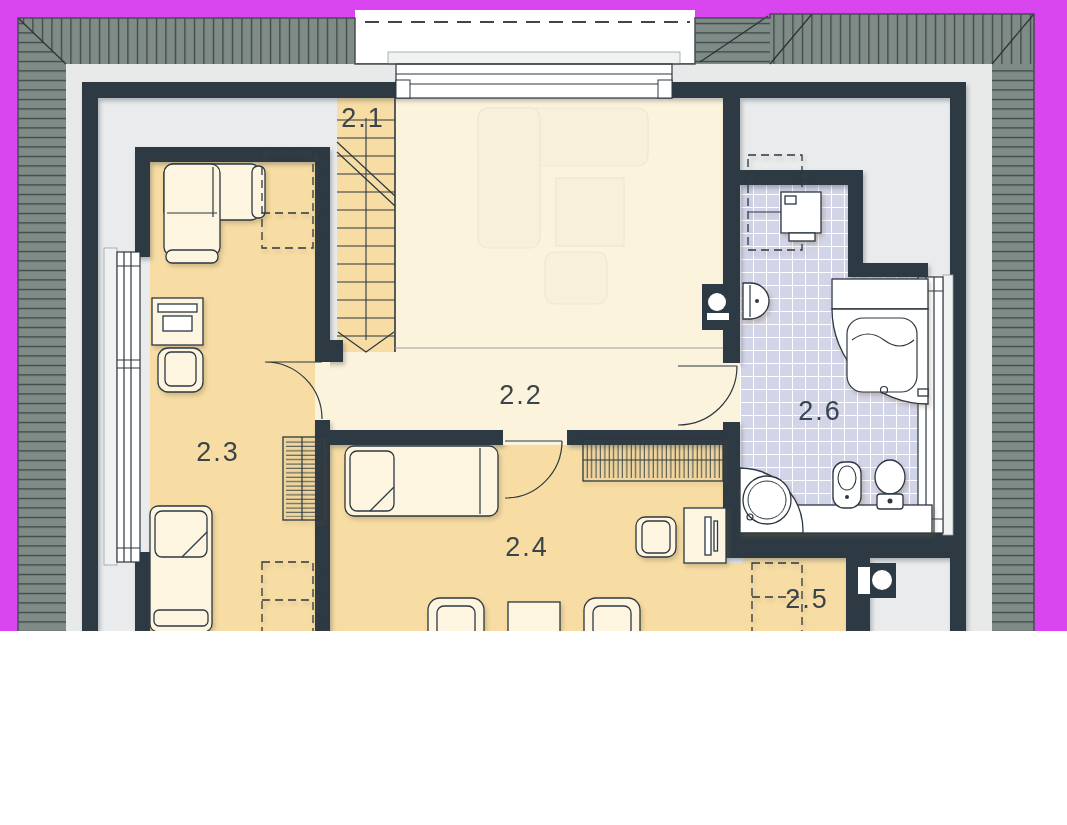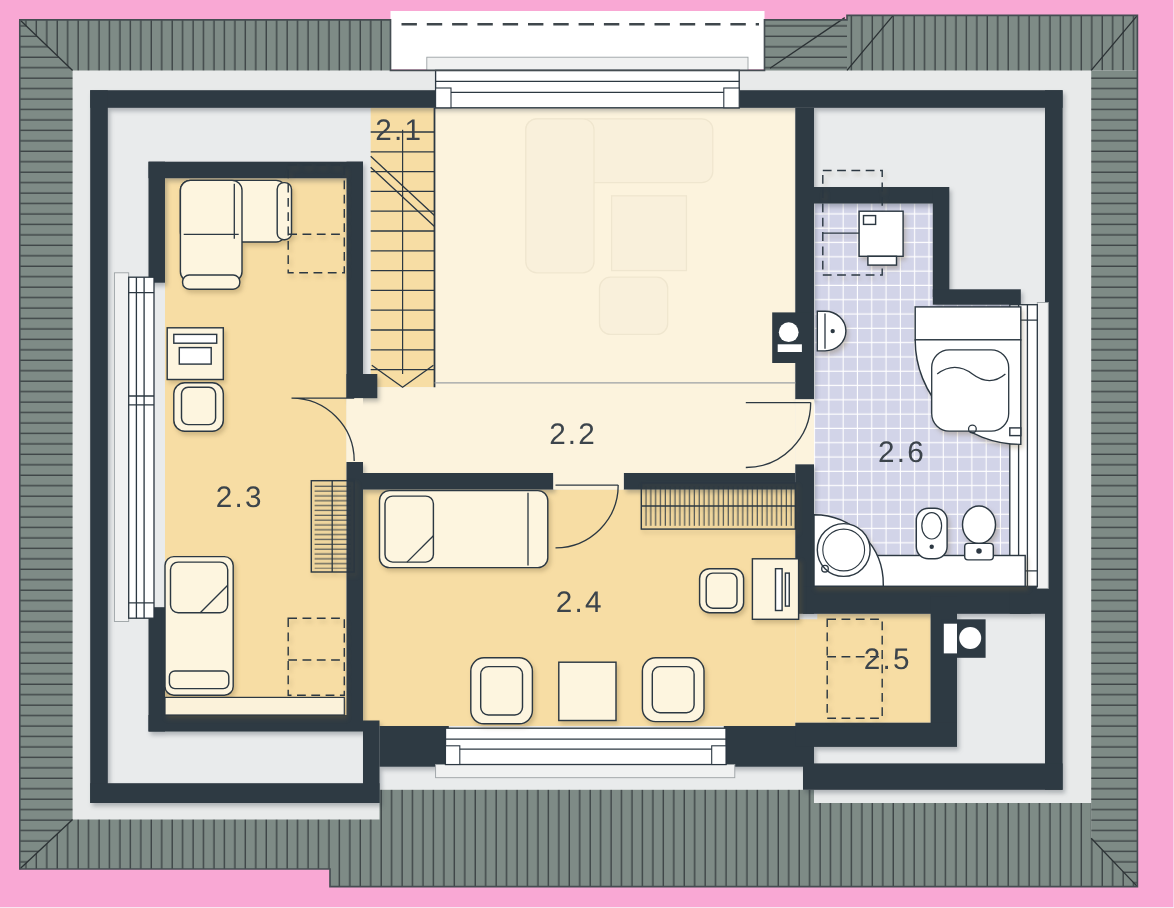--- a/index.html
+++ b/index.html
@@ -1,16 +1,16 @@
 <!DOCTYPE html>
 <html><head>
 <meta charset="utf-8">
 <style>
   html,body{margin:0;padding:0;background:#ffffff;}
-  #stage{position:relative;width:1067px;height:825px;background:#f9a8d4;overflow:hidden;
+  #stage{position:relative;width:1067px;height:631px;background:#d946ef;overflow:hidden;
          font-family:"Liberation Sans", sans-serif;}
   svg{position:absolute;left:0;top:0;}
   .room-label{font-family:"Liberation Sans", sans-serif;font-size:27px;letter-spacing:2px;
               fill:#3c444b;text-anchor:middle;}
   #walls{filter:drop-shadow(2px 3px 2px rgba(40,50,60,0.30));}
   #furniture{filter:drop-shadow(2px 3px 2px rgba(120,100,60,0.30));}
   .fz{fill:#fdf5df;stroke:#2c3842;stroke-width:1.3;}
   .wz{fill:#ffffff;stroke:#2c3842;stroke-width:1.3;}
   .ln{stroke:#2c3842;stroke-width:1.2;fill:none;}
   .dash{fill:none;stroke:#2c3842;stroke-width:1.3;stroke-dasharray:8 5;}

